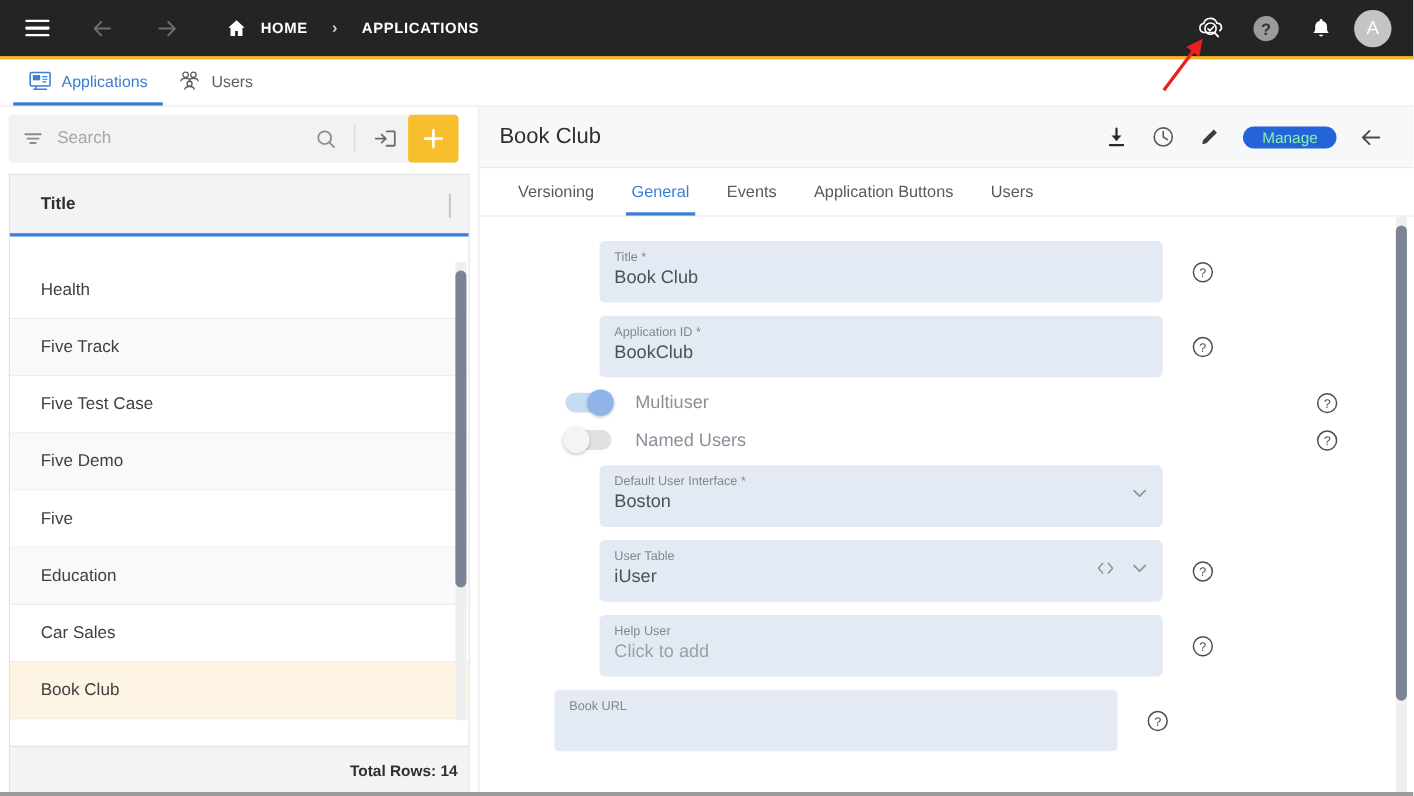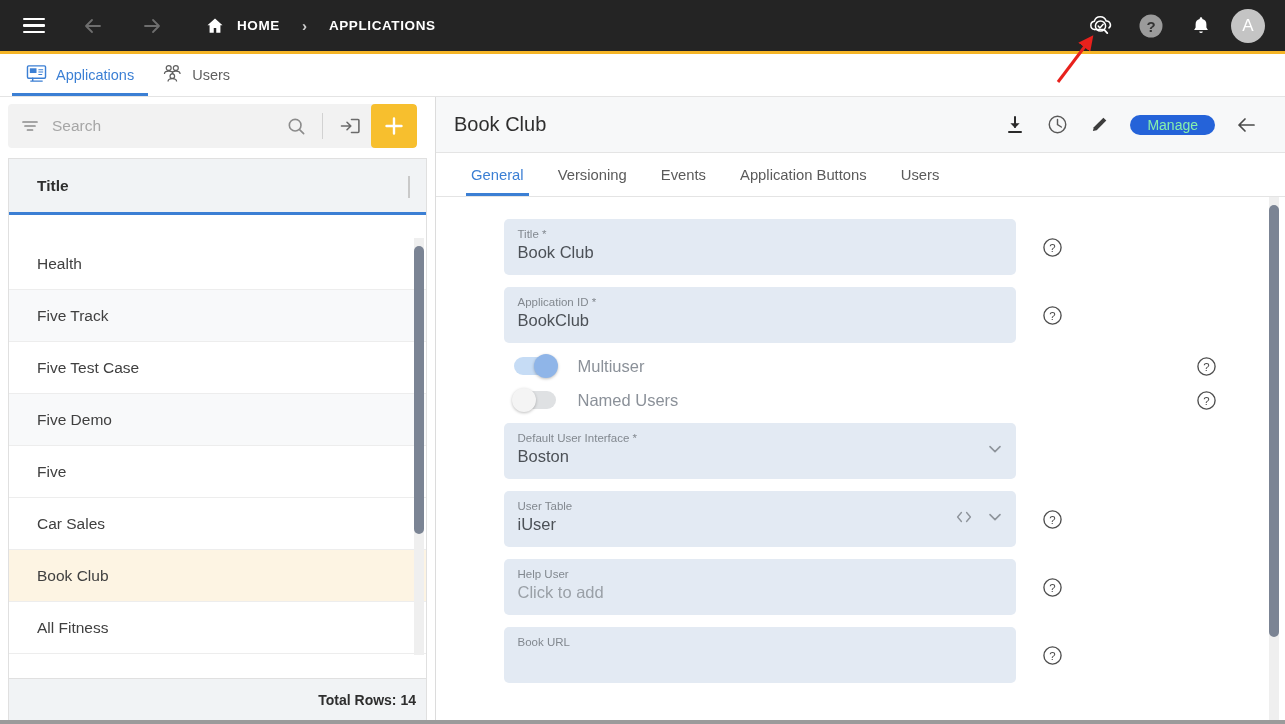--- a/index.html
+++ b/index.html
@@ -126,21 +126,21 @@
     content: ""; position: absolute; left: 12px; right: 12px; bottom: 0; height: 3px; background: #3b7fd4;
   }
 
   .form-area { flex: 1; position: relative; overflow: hidden; background: #ffffff; padding-top: 22px; }
   .form-inner { width: 100%; display: flex; flex-direction: column; align-items: center; gap: 12px; }
   .frow { display: flex; align-items: center; width: 714px; gap: 0; }
   .field {
     width: 512px; background: #e3eaf3; border-radius: 5px; padding: 9px 14px 8px 14px;
     position: relative; cursor: text;
   }
-  .field.h62 { min-height: 56px; }
+  .field.h62 { min-height: 56px; margin-left: 41px; }
   .field.tall { min-height: 56px; }
   .field-label { font-size: 11.5px; color: #82888f; margin-bottom: 3px; }
   .field-value { font-size: 16.5px; color: #4c5157; line-height: 1.1; }
   .field-value.placeholder { color: #9aa0a7; }
   .field-icons { position: absolute; right: 12px; top: 50%; transform: translateY(-50%); display: flex; align-items: center; gap: 12px; }
   .help-ico { margin-left: 26px; width: 22px; height: 22px; cursor: pointer; display: flex; align-items: center; justify-content: center; }
   .help-spacer { margin-left: 26px; width: 22px; height: 22px; }
 
   .toggle-row { display: flex; align-items: center; width: 714px; padding-left: 10px; }
   .toggle { width: 42px; height: 18px; border-radius: 9px; position: relative; cursor: pointer; flex: 0 0 42px; }
@@ -291,20 +291,23 @@
             </div>
             <div class="grid-row">
               <span>Five Test Case</span>
             </div>
             <div class="grid-row alt">
               <span>Five Demo</span>
             </div>
             <div class="grid-row">
               <span>Five</span>
             </div>
+            <div class="grid-row alt">
+              <span>Education</span>
+            </div>
             <div class="grid-row">
               <span>Car Sales</span>
             </div>
             <div class="grid-row alt selected">
               <span>Book Club</span>
             </div>
             <div class="grid-row">
               <span>All Fitness</span>
             </div>
 
@@ -342,25 +345,25 @@
           <button class="manage-btn">Manage</button>
           <div class="act-ico">
             <svg width="24" height="24" viewBox="0 0 24 24">
               <path d="M20 12H5M11 6l-6 6 6 6" fill="none" stroke="#4a4a4a" stroke-width="1.7" stroke-linecap="round" stroke-linejoin="round"></path>
             </svg>
           </div>
         </div>
       </div>
 
       <div class="rec-tabs" id="rec-tabs">
+          <div class="rec-tab">
+            <span>Versioning</span>
+          </div>
           <div class="rec-tab active">
             <span>General</span>
-          </div>
-          <div class="rec-tab">
-            <span>Versioning</span>
           </div>
           <div class="rec-tab">
             <span>Events</span>
           </div>
           <div class="rec-tab">
             <span>Application Buttons</span>
           </div>
           <div class="rec-tab">
             <span>Users</span>
           </div>

